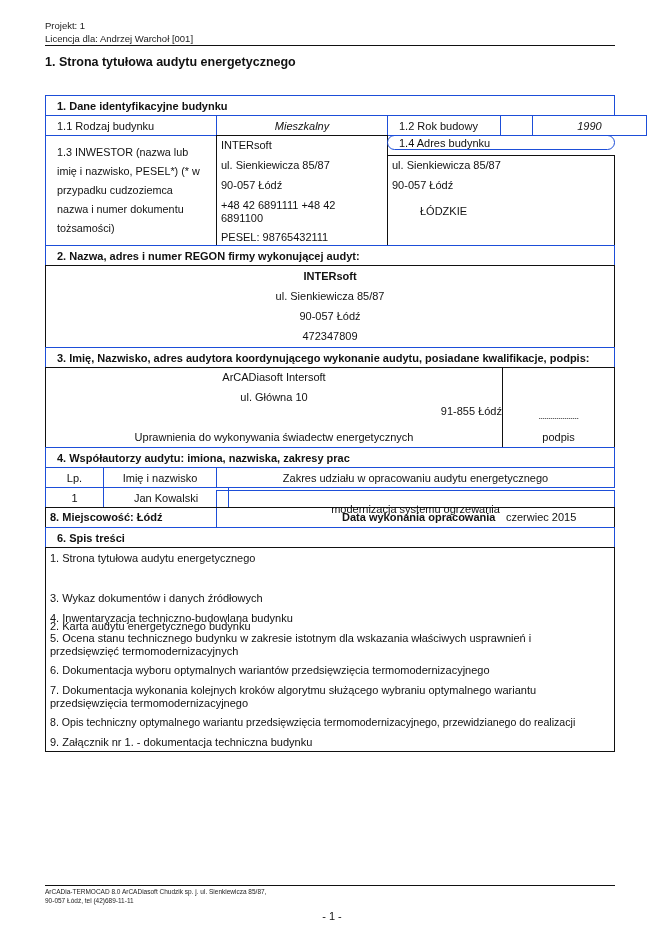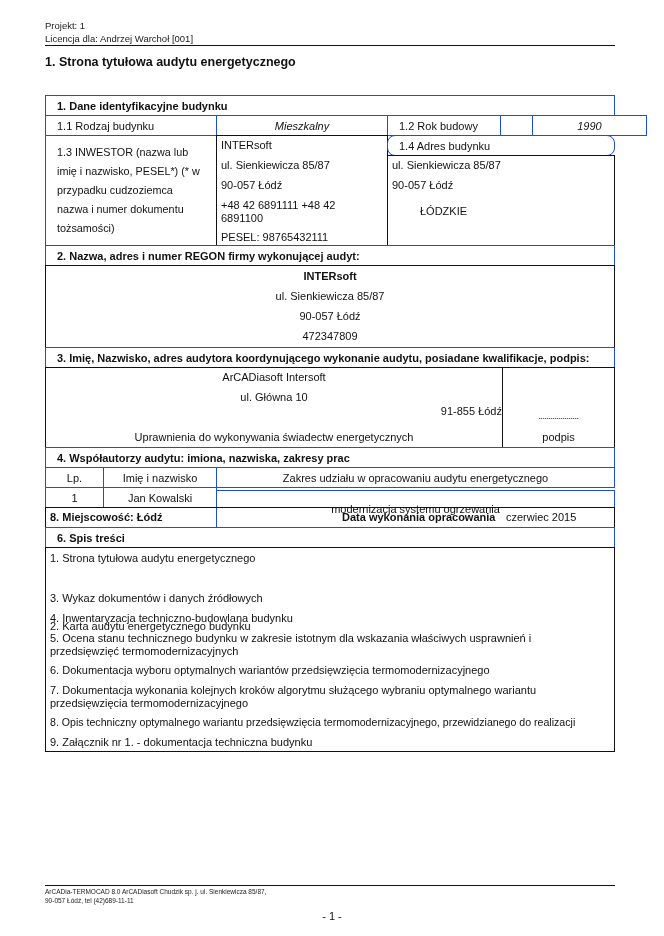--- a/index.html
+++ b/index.html
@@ -39,21 +39,21 @@
 
 <div class="cell" style="left:45px;top:135px;width:172px;height:111px;line-height:19px;font-size:10.8px;">1.3 INWESTOR (nazwa lub imię i nazwisko, PESEL*) (* w przypadku cudzoziemca nazwa i numer dokumentu tożsamości)</div>
 <div class="abs b" style="left:216px;top:135px;width:172px;height:111px;">
   <div class="line" style="top:3px;">INTERsoft</div>
   <div class="line" style="top:23px;">ul. Sienkiewicza 85/87</div>
   <div class="line" style="top:43px;">90-057 Łódź</div>
   <div class="line" style="top:63px;">+48 42 6891111 +48 42</div>
   <div class="line" style="top:76px;">6891100</div>
   <div class="line" style="top:95px;">PESEL: 98765432111</div>
 </div>
-<div class="cell" style="left:387px;top:135px;width:228px;height:21px;border-radius:8px;">1.4 Adres budynku</div>
+<div class="cell" style="left:387px;top:135px;width:228px;height:15px;border-radius:8px;">1.4 Adres budynku</div>
 <div class="abs b" style="left:387px;top:155px;width:228px;height:91px;">
   <div class="line" style="top:3px;">ul. Sienkiewicza 85/87</div>
   <div class="line" style="top:23px;">90-057 Łódź</div>
   <div class="line" style="top:49px;padding-left:28px;">ŁÓDZKIE</div>
 </div>
 
 <div class="cell bold" style="left:45px;top:245px;width:570px;height:21px;">2. Nazwa, adres i numer REGON firmy wykonującej audyt:</div>
 <div class="abs b" style="left:45px;top:265px;width:570px;height:83px;">
   <div class="cline bold" style="top:4px;">INTERsoft</div>
   <div class="cline" style="top:24px;">ul. Sienkiewicza 85/87</div>
@@ -71,21 +71,21 @@
 <div class="abs b" style="left:502px;top:367px;width:113px;height:81px;">
   <div class="cline" style="top:42px;font-size:9px;letter-spacing:-0.5px;">....................</div>
   <div class="cline" style="top:63px;">podpis</div>
 </div>
 
 <div class="cell bold" style="left:45px;top:447px;width:570px;height:21px;">4. Współautorzy audytu: imiona, nazwiska, zakresy prac</div>
 <div class="cell center" style="left:45px;top:467px;width:59px;height:21px;">Lp.</div>
 <div class="cell center" style="left:103px;top:467px;width:114px;height:21px;">Imię i nazwisko</div>
 <div class="cell center" style="left:216px;top:467px;width:399px;height:21px;">Zakres udziału w opracowaniu audytu energetycznego</div>
 <div class="cell center" style="left:45px;top:487px;width:59px;height:21px;">1</div>
-<div class="cell center" style="left:103px;top:487px;width:114px;height:21px;">Jan Kowalski</div>
+<div class="cell center" style="left:103px;top:487px;width:126px;height:21px;">Jan Kowalski</div>
 <div class="cell center" style="left:216px;top:490px;width:399px;height:38px;">modernizacja systemu ogrzewania</div>
 
 <div class="abs b" style="left:45px;top:507px;width:570px;height:21px;">
   <div class="line bold" style="top:3px;">8. Miejscowość: Łódź</div>
   <div class="abs bold" style="left:296px;top:3px;line-height:13px;">Data wykonania opracowania</div>
   <div class="abs" style="left:460px;top:3px;line-height:13px;">czerwiec 2015</div>
 </div>
 
 <div class="cell bold" style="left:45px;top:527px;width:570px;height:21px;">6. Spis treści</div>
 <div class="abs b" style="left:45px;top:547px;width:570px;height:205px;">

